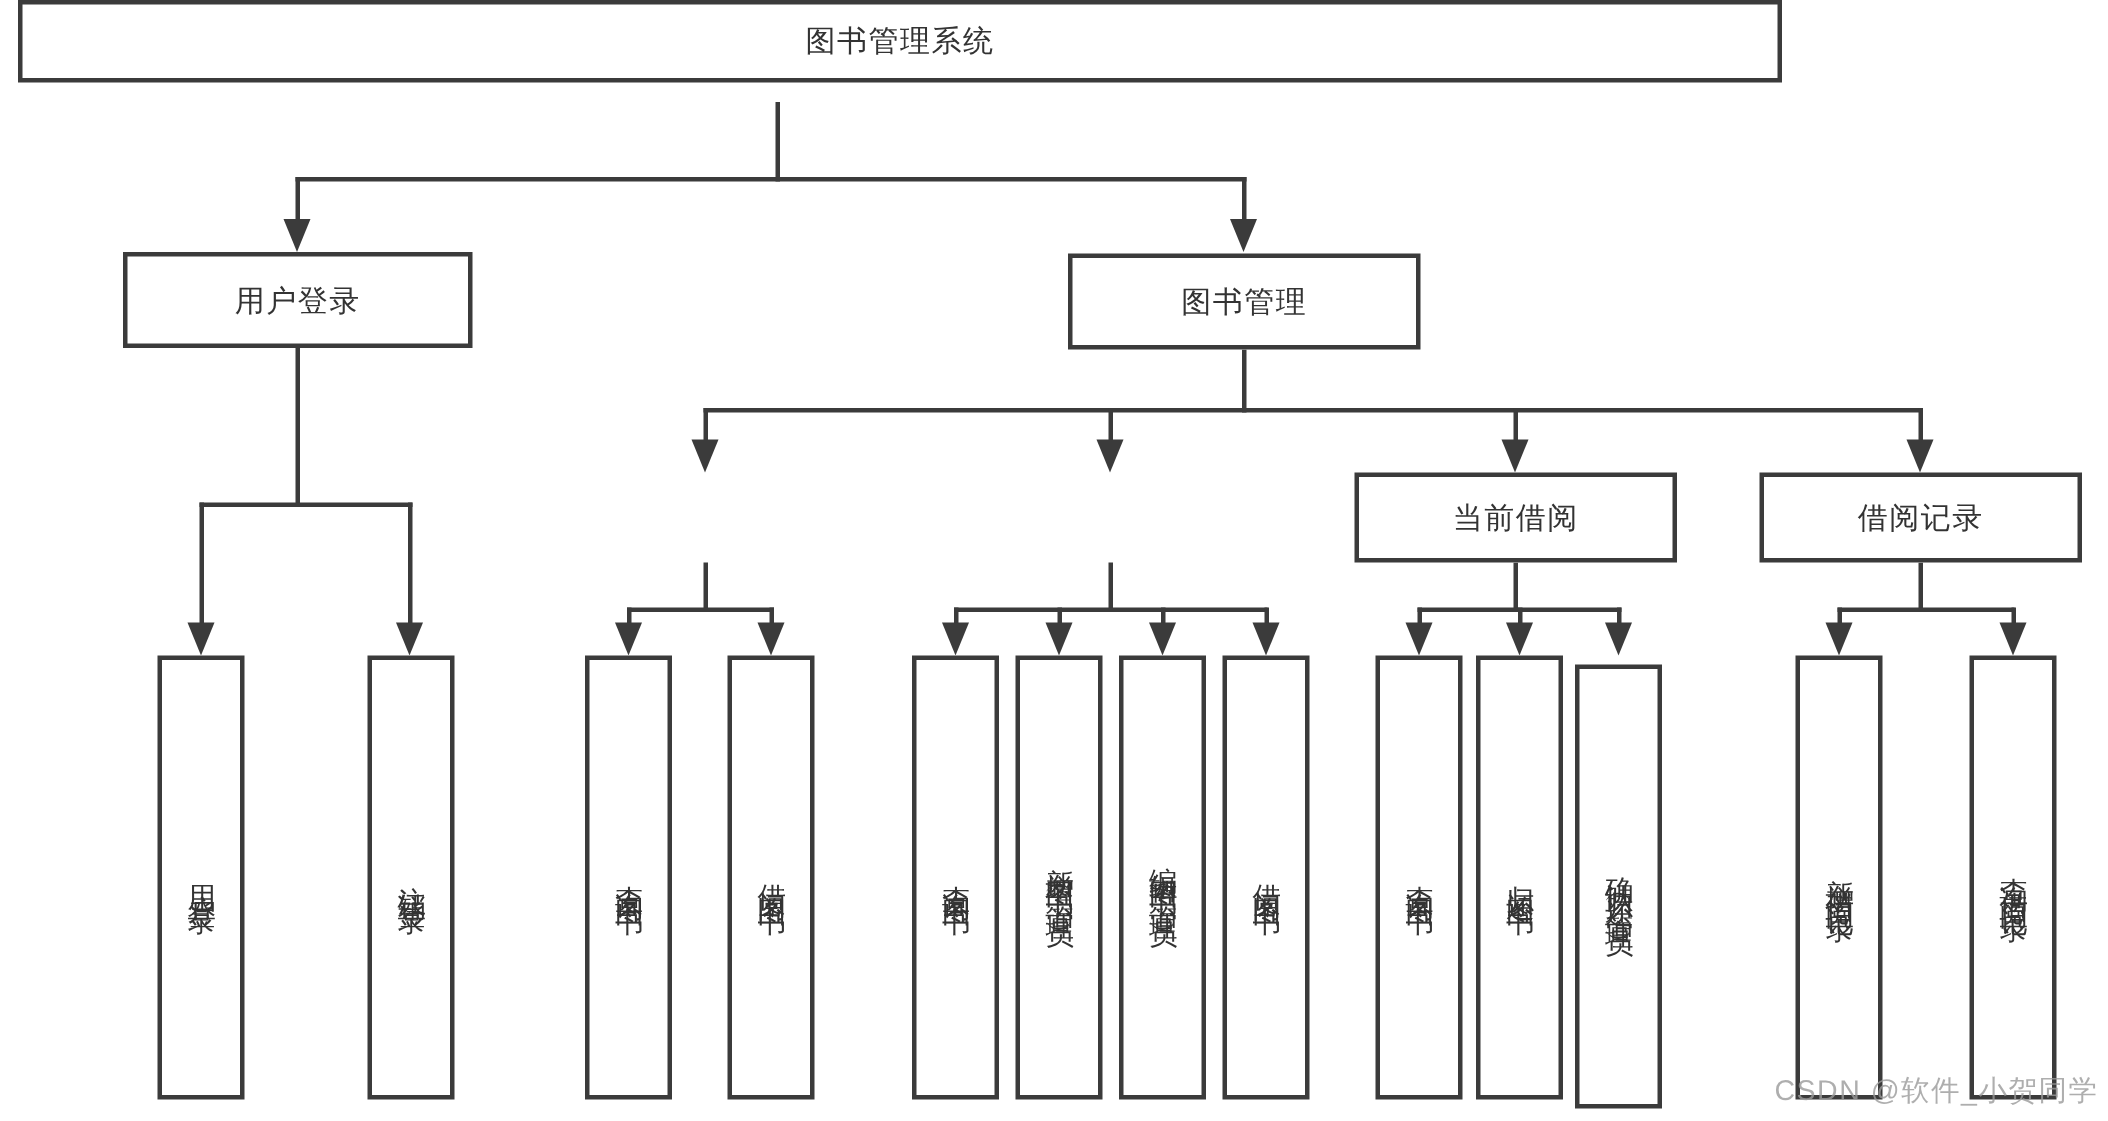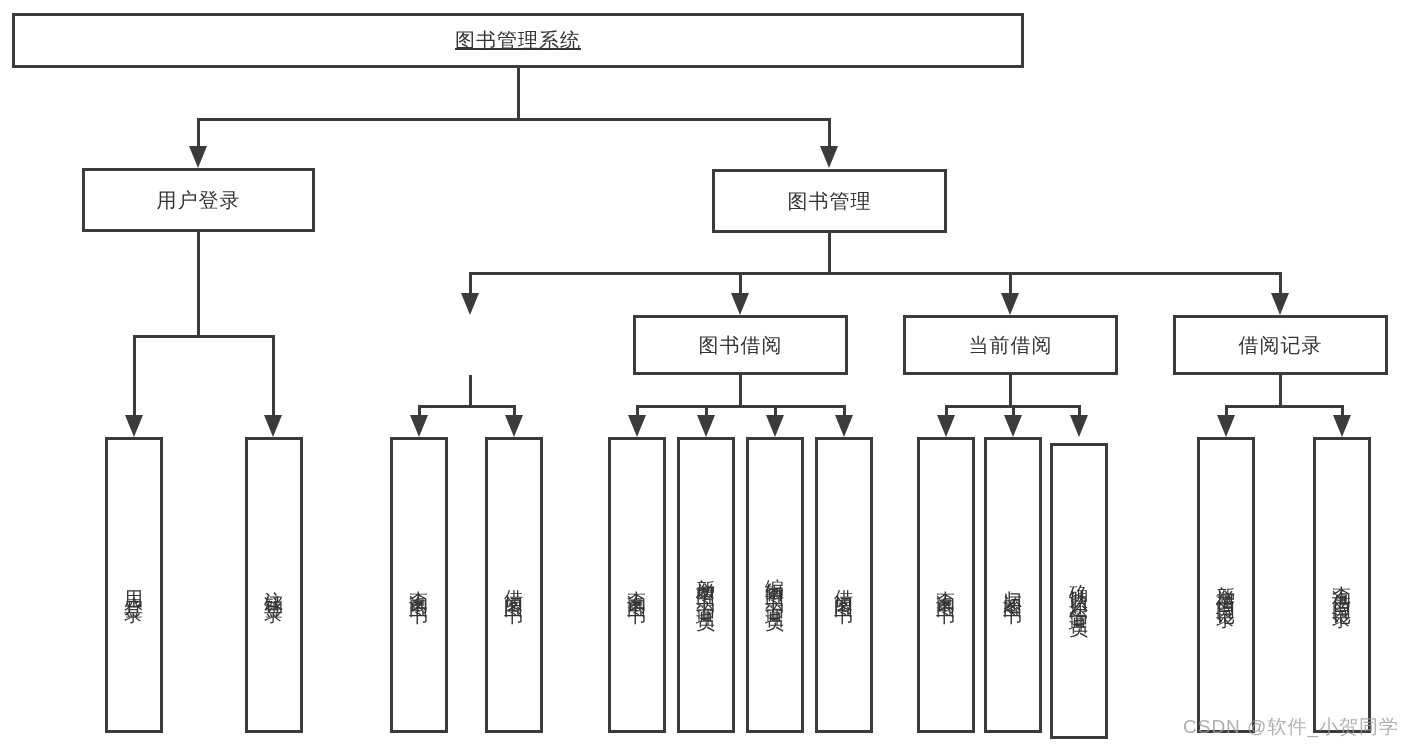--- a/index.html
+++ b/index.html
@@ -37,26 +37,25 @@
     position:absolute;left:1183px;top:714px;z-index:5;
     font-size:19px;color:var(--wm);opacity:.8;letter-spacing:1px;
     white-space:nowrap;
   }
 </style>
 </head>
 <body>
 
 <div class="chart">
 
-  <div class="box" style="left:12px;top:13px;width:1012px;height:55px;text-decoration:underline;">图书管理系统</div>
+  <div class="box" style="left:12px;top:0;width:1176px;height:55px;">图书管理系统</div>
 
   <div class="box" style="left:82px;top:168px;width:233px;height:64px;">用户登录</div>
   <div class="box" style="left:712px;top:169px;width:235px;height:64px;">图书管理</div>
 
-  <div class="box" style="left:633px;top:315px;width:215px;height:60px;">图书借阅</div>
   <div class="box" style="left:1173px;top:315px;width:215px;height:60px;">借阅记录</div>
   <div class="box" style="left:903px;top:315px;width:215px;height:60px;">当前借阅</div>
 
   <div class="box vbox" style="left:105px;top:437px;width:58px;height:296px;">用户登录</div>
   <div class="box vbox" style="left:245px;top:437px;width:58px;height:296px;">注销登录</div>
 
   <div class="box vbox" style="left:390px;top:437px;width:58px;height:296px;">查询图书</div>
   <div class="box vbox" style="left:485px;top:437px;width:58px;height:296px;">借阅图书</div>
 
   <div class="box vbox" style="left:608px;top:437px;width:58px;height:296px;">查询图书</div>

